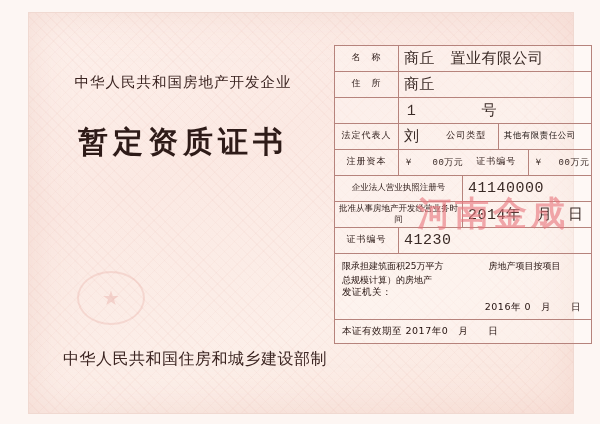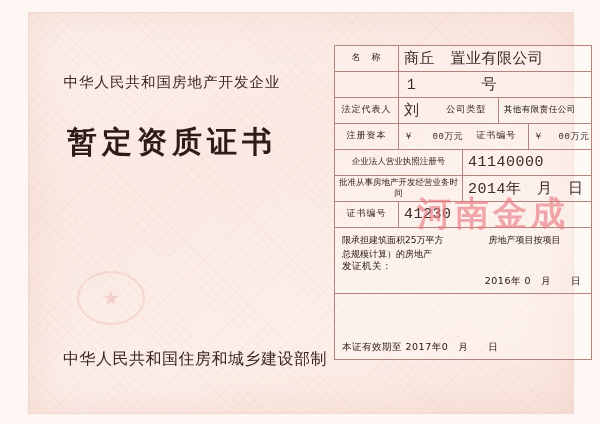--- a/index.html
+++ b/index.html
@@ -38,21 +38,21 @@
     inset: 0;
     background:
       repeating-linear-gradient(45deg, rgba(233,178,168,0.10) 0 1px, transparent 1px 7px),
       repeating-linear-gradient(-45deg, rgba(233,178,168,0.08) 0 1px, transparent 1px 9px);
     pointer-events: none;
   }
 
   
   .left {
     position: absolute;
-    left: 23px;
+    left: 34px;
     top: 60px;
     width: 240px;
     text-align: center;
     color: #3a2320;
     font-family: "DejaVu Sans", sans-serif;
   }
   .left .line1 {
     font-size: 14.5px;
     letter-spacing: 1px;
     color: #3b2421;
@@ -194,21 +194,20 @@
     font-size: 9.5px;
     color: #23100d;
     letter-spacing: 0.5px;
   }
   .valid {
     border-bottom: 1px solid #b6837c;
     padding: 5px 7px;
     font-size: 9.5px;
     color: #23100d;
     letter-spacing: 0.5px;
-    margin-top: 42px;
   }
 
   
   .watermark {
     position: absolute;
     left: 388px;
     top: 178px;
     font-size: 34px;
     font-weight: bold;
     color: rgba(232,118,126,0.62);
@@ -233,20 +232,24 @@
 
     <div class="issuer">中华人民共和国住房和城乡建设部制</div>
 
     <div class="form">
 
       <div class="row">
         <div class="cell-label">名　称</div>
         <div class="cell-val blur">商丘　置业有限公司</div>
       </div>
 
+      <div class="row">
+        <div class="cell-label">住　所</div>
+        <div class="cell-val blur">商丘</div>
+      </div>
 
       <div class="row">
         <div class="cell-label"></div>
         <div class="cell-val blur">１　　　　号</div>
       </div>
 
       <div class="row">
         <div class="cell-label">法定代表人</div>
         <div class="cell-val blur">刘</div>
         <div class="cell-label">公司类型</div>

